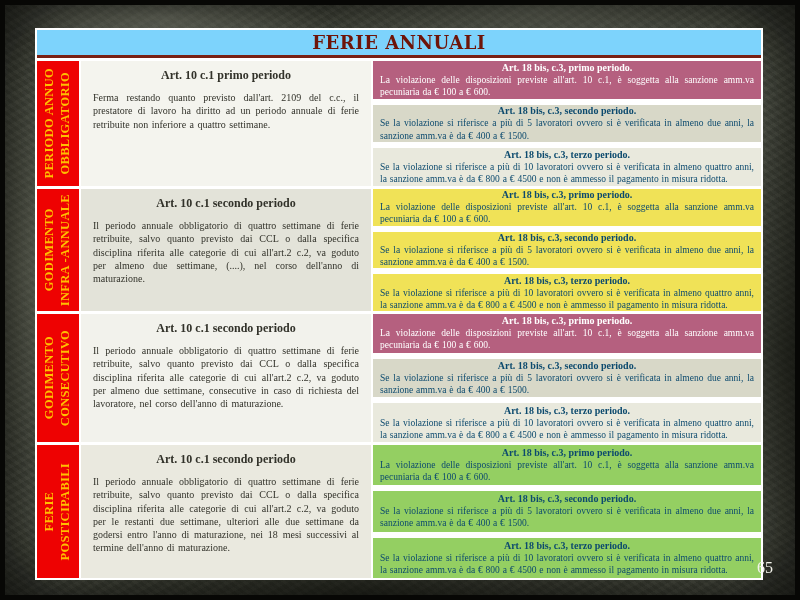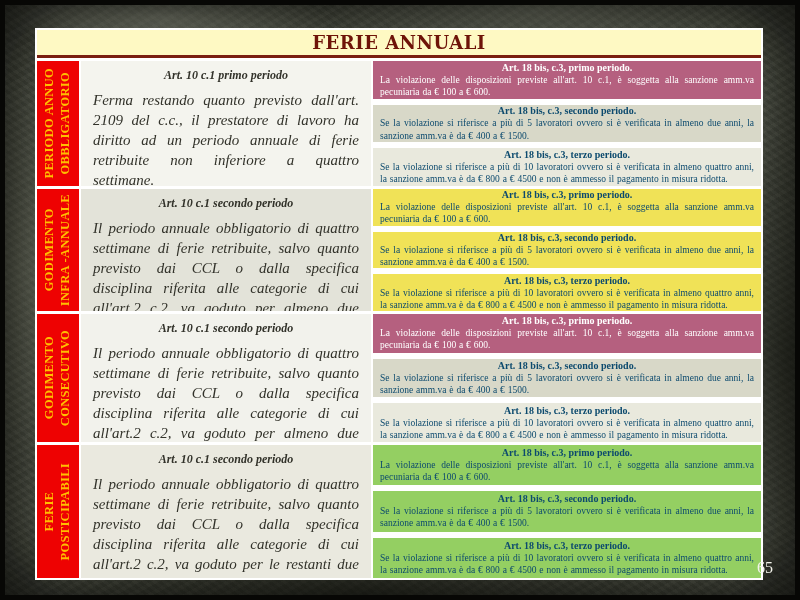--- a/index.html
+++ b/index.html
@@ -17,46 +17,46 @@
       repeating-linear-gradient(-29deg, rgba(20,25,15,.1) 0 5px, rgba(120,125,105,.08) 5px 9px);
     box-shadow: inset 0 0 70px 16px rgba(5,5,3,.88);
     font-family:"Liberation Serif","DejaVu Serif",serif;
   }
   .ferie-table{
     position:absolute;left:30px;top:23px;width:728px;
     background:#fff;padding:2px;box-sizing:border-box;
     display:flex;flex-direction:column;gap:3px;
   }
   .header{
-    height:25px;background:#fef9c3;border-bottom:3px solid #7a2012;
+    height:25px;background:#7dd3fc;border-bottom:3px solid #7a2012;
     display:flex;align-items:center;justify-content:center;
   }
   .header span{
     font-family:"DejaVu Serif","Liberation Serif",serif;
     font-weight:bold;font-size:18px;letter-spacing:.5px;color:#6e1408;
   }
   .sections{display:flex;flex-direction:column;gap:3px;}
   .section{display:flex;gap:2px;}
   .s1{height:125px}.s2{height:122px}.s3{height:128px}.s4{height:133px}
   .label-cell{
     width:42px;flex:0 0 42px;background:#ee0202;
     display:flex;align-items:center;justify-content:center;overflow:hidden;
   }
   .vlabel{
     writing-mode:vertical-rl;transform:rotate(180deg);
     text-align:center;white-space:pre-line;
     font-weight:bold;font-size:12.5px;line-height:1.25;letter-spacing:.3px;color:#ffbf00;
   }
   .article-cell{
     width:290px;flex:0 0 290px;box-sizing:border-box;
-    padding:7px 12px 4px 12px;color:#32322a;overflow:hidden;font-style:italic;
+    padding:7px 12px 4px 12px;color:#32322a;overflow:hidden;
   }
   .m1{background:#f4f4ee}.m2{background:#e3e3d9}.m3{background:#f2f2ec}.m4{background:#eae9df}
   .article-heading{text-align:center;font-weight:bold;font-size:12px;margin-bottom:8px;}
-  .article-body{font-size:15px;line-height:1.33;text-align:justify;word-spacing:1px;margin-top:8px;}
+  .article-body{font-size:10px;line-height:1.33;text-align:justify;word-spacing:1px;margin-top:8px;}
   .sanctions{flex:1;display:flex;flex-direction:column;gap:6px;min-width:0;}
   .sanction{
     flex:1;box-sizing:border-box;padding:2px 7px;overflow:hidden;
     display:flex;flex-direction:column;justify-content:center;color:#0c4a6e;
   }
   .sanction-heading{text-align:center;font-weight:bold;font-size:10px;line-height:1.2;}
   .sanction-body{font-size:9.5px;line-height:1.28;text-align:justify;font-weight:normal;word-spacing:.5px;}
   .pink{background:#b5607f;color:#fff;}
   .sage{background:#d8d8c8;}
   .sage-light{background:#e9e9dd;}

